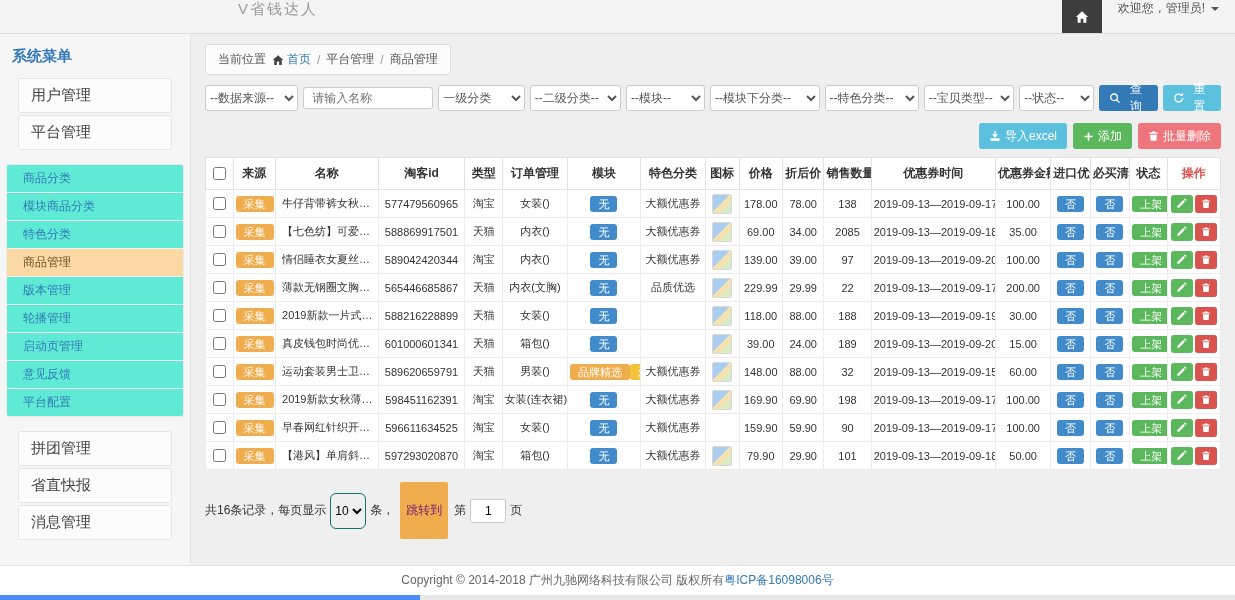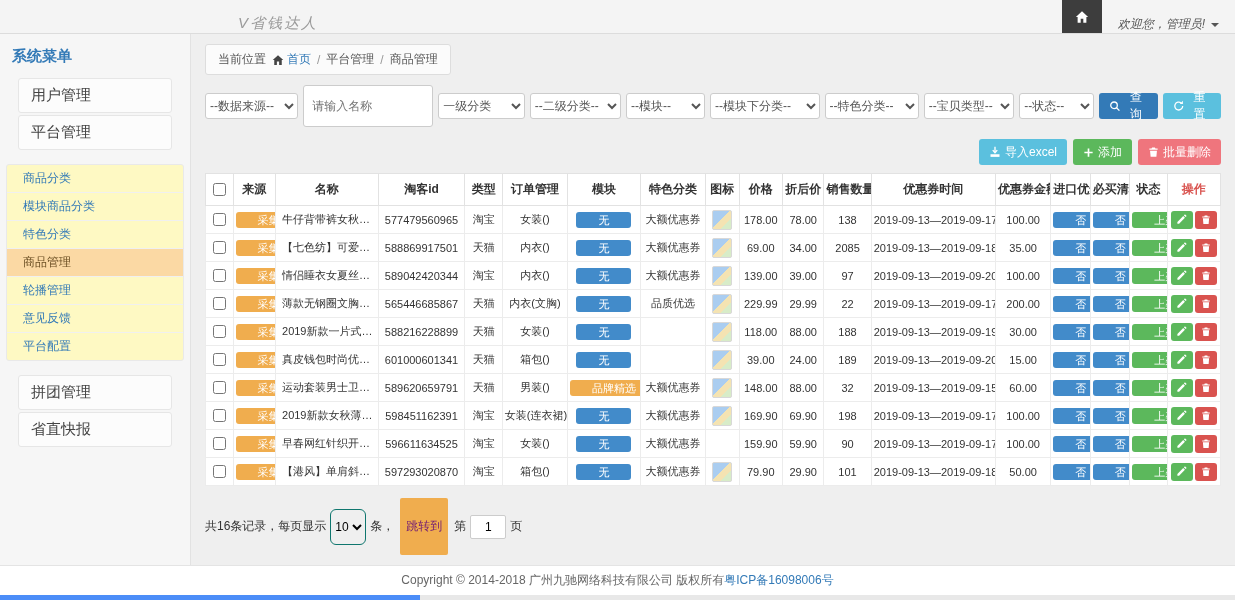--- a/index.html
+++ b/index.html
@@ -2,59 +2,59 @@
 <html><head>
 <meta charset="utf-8">
 <style>
   html,body{margin:0;padding:0;}
   body{
     width:1235px;height:600px;overflow:hidden;position:relative;
     font-family:"Liberation Sans","DejaVu Sans",sans-serif;
     font-size:12px;color:#333;background:#efefef;
   }
   
-  .topbar{height:33px;background:#f4f4f4;border-bottom:1px solid #dcdcdc;display:flex;align-items:flex-end;font-style:italic;}
+  .topbar{height:33px;background:#f4f4f4;border-bottom:1px solid #dcdcdc;display:flex;align-items:flex-start;}
   .brand{margin-left:238px;font-size:15px;color:#9b9b9b;letter-spacing:2px;}
   .flex-sp{flex:1;}
   .home-btn{width:40px;height:33px;background:#3d3d3d;display:flex;align-items:center;justify-content:center;cursor:pointer;}
   .welcome{display:flex;align-items:center;gap:6px;padding:0 16px;font-size:12px;color:#555;cursor:pointer;}
   .caret{width:0;height:0;border-left:4px solid transparent;border-right:4px solid transparent;border-top:4px solid #555;}
   
   .layout{display:flex;height:532px;}
   .sidebar{width:190px;background:#f6f6f6;border-right:1px solid #e2e2e2;overflow:hidden;flex-shrink:0;}
   .side-title{color:#337ab7;font-size:15px;font-weight:bold;padding:13px 12px 10px;}
   .side-top{margin:2px 18px;border:1px solid #e6e6e6;border-radius:3px;background:#fcfcfc;padding:7px 12px;font-size:15px;color:#444;cursor:pointer;}
-  .side-sub-group{margin:14px 6px;border:1px solid #e9e9e9;border-radius:3px;background:#fef9c3;overflow:hidden;}
+  .side-sub-group{margin:14px 6px;border:1px solid #e9e9e9;border-radius:3px;background:#5eead4;overflow:hidden;}
   .side-sub{padding:5px 12px 5px 16px;font-size:12px;color:#337ab7;border-bottom:1px solid #f0f0f0;cursor:pointer;}
   .side-sub:last-child{border-bottom:none;}
   .side-sub.active{background:#fbd9a4;color:#6b4f23;}
   .main{flex:1;padding:10px 14px 0;overflow:hidden;}
   
   .crumb{display:inline-flex;align-items:center;gap:6px;border:1px solid #ddd;background:#fbfbfb;border-radius:3px;padding:6px 12px;font-size:12px;color:#555;}
   .crumb-home{display:inline-flex;align-items:center;gap:3px;color:#337ab7;cursor:pointer;}
   .crumb-sep{color:#999;}
   
   .filters{display:flex;align-items:center;gap:5px;margin-top:10px;}
   .f-sel{height:26px;border:1px solid #ccc;border-radius:3px;background:#fff;color:#555;font-size:12px;font-family:inherit;}
   .w-src{width:97px}.w-l1{width:90px}.w-l2{width:95px}.w-mod{width:82px}.w-msub{width:114px}.w-feat{width:98px}.w-type{width:94px}.w-stat{width:78px}
-  .f-input{height:42px;border:1px solid #ccc;border-radius:3px;padding:0 8px;font-size:12px;width:130px;box-sizing:border-box;font-family:inherit;}
+  .f-input{height:22px;border:1px solid #ccc;border-radius:3px;padding:0 8px;font-size:12px;width:130px;box-sizing:border-box;font-family:inherit;}
   .btn{display:inline-flex;align-items:center;gap:4px;border:none;border-radius:3px;color:#fff;font-size:12px;padding:0 10px;height:26px;cursor:pointer;font-family:inherit;}
   .btn-primary{background:#337ab7;}
   .btn-info{background:#5bc0de;}
   .btn-success{background:#5cb85c;}
   .btn-danger-light{background:#ef757d;}
   
   .toolbar{display:flex;justify-content:flex-end;gap:6px;margin-top:12px;}
   
   .grid{width:100%;border-collapse:collapse;background:#fff;margin-top:8px;table-layout:fixed;}
   .grid th{border:1px solid #e2e2e2;padding:6px 2px;font-size:12px;color:#333;white-space:nowrap;overflow:hidden;font-weight:bold;}
   .grid th.op-col{color:#d9534f;}
   .grid td{border:1px solid #ececec;padding:3px 2px;font-size:11px;color:#333;text-align:center;white-space:nowrap;overflow:hidden;height:21px;}
   .grid td.name-cell{text-align:left;padding-left:6px;text-overflow:ellipsis;}
-  .badge{display:inline-block;padding:1px 22px;border-radius:3px;color:#fff;font-size:11px;line-height:14px;}
+  .badge{display:inline-block;padding:1px 8px;border-radius:3px;color:#fff;font-size:11px;line-height:14px;}
   .b-orange{background:#f0ad4e;}
   .b-blue{background:#428bca;}
   .b-green{background:#5cb85c;}
   .b-yellow{background:#f3c13a;}
   .thumb{display:inline-block;width:18px;height:18px;border-radius:2px;border:1px solid #d8d8d8;vertical-align:middle;
     background:linear-gradient(135deg,#aacdf0 0%,#aacdf0 45%,#f4e3b2 45%,#f4e3b2 70%,#d8ecc8 70%);}
   .op-btn{width:22px;height:18px;border:none;border-radius:3px;display:inline-flex;align-items:center;justify-content:center;cursor:pointer;padding:0;margin:0 1px;vertical-align:middle;}
   .op-edit{background:#5cb85c;}
   .op-del{background:#d9534f;}
   
@@ -94,26 +94,29 @@
   <aside class="sidebar">
     <div class="side-title">系统菜单</div>
     <div id="side-menu">
         <div class="side-top">用户管理</div>
         <div class="side-top">平台管理</div>
         <div class="side-sub-group">
           <div class="side-sub">商品分类</div>
           <div class="side-sub">模块商品分类</div>
           <div class="side-sub">特色分类</div>
           <div class="side-sub active">商品管理</div>
+          <div class="side-sub">版本管理</div>
           <div class="side-sub">轮播管理</div>
+          <div class="side-sub">启动页管理</div>
           <div class="side-sub">意见反馈</div>
           <div class="side-sub">平台配置</div>
         </div>
         <div class="side-top">拼团管理</div>
         <div class="side-top">省直快报</div>
+        <div class="side-top">消息管理</div>
       </div>
   </aside>
 
   <main class="main">
     <div class="crumb">
       <span>当前位置</span>
       <span class="crumb-home">
         <svg width="12" height="12" viewBox="0 0 16 16">
             <path fill="#444" d="M8 1.5 15 8h-2v6.5H9.5V10h-3v4.5H3V8H1z"></path>
           </svg>

